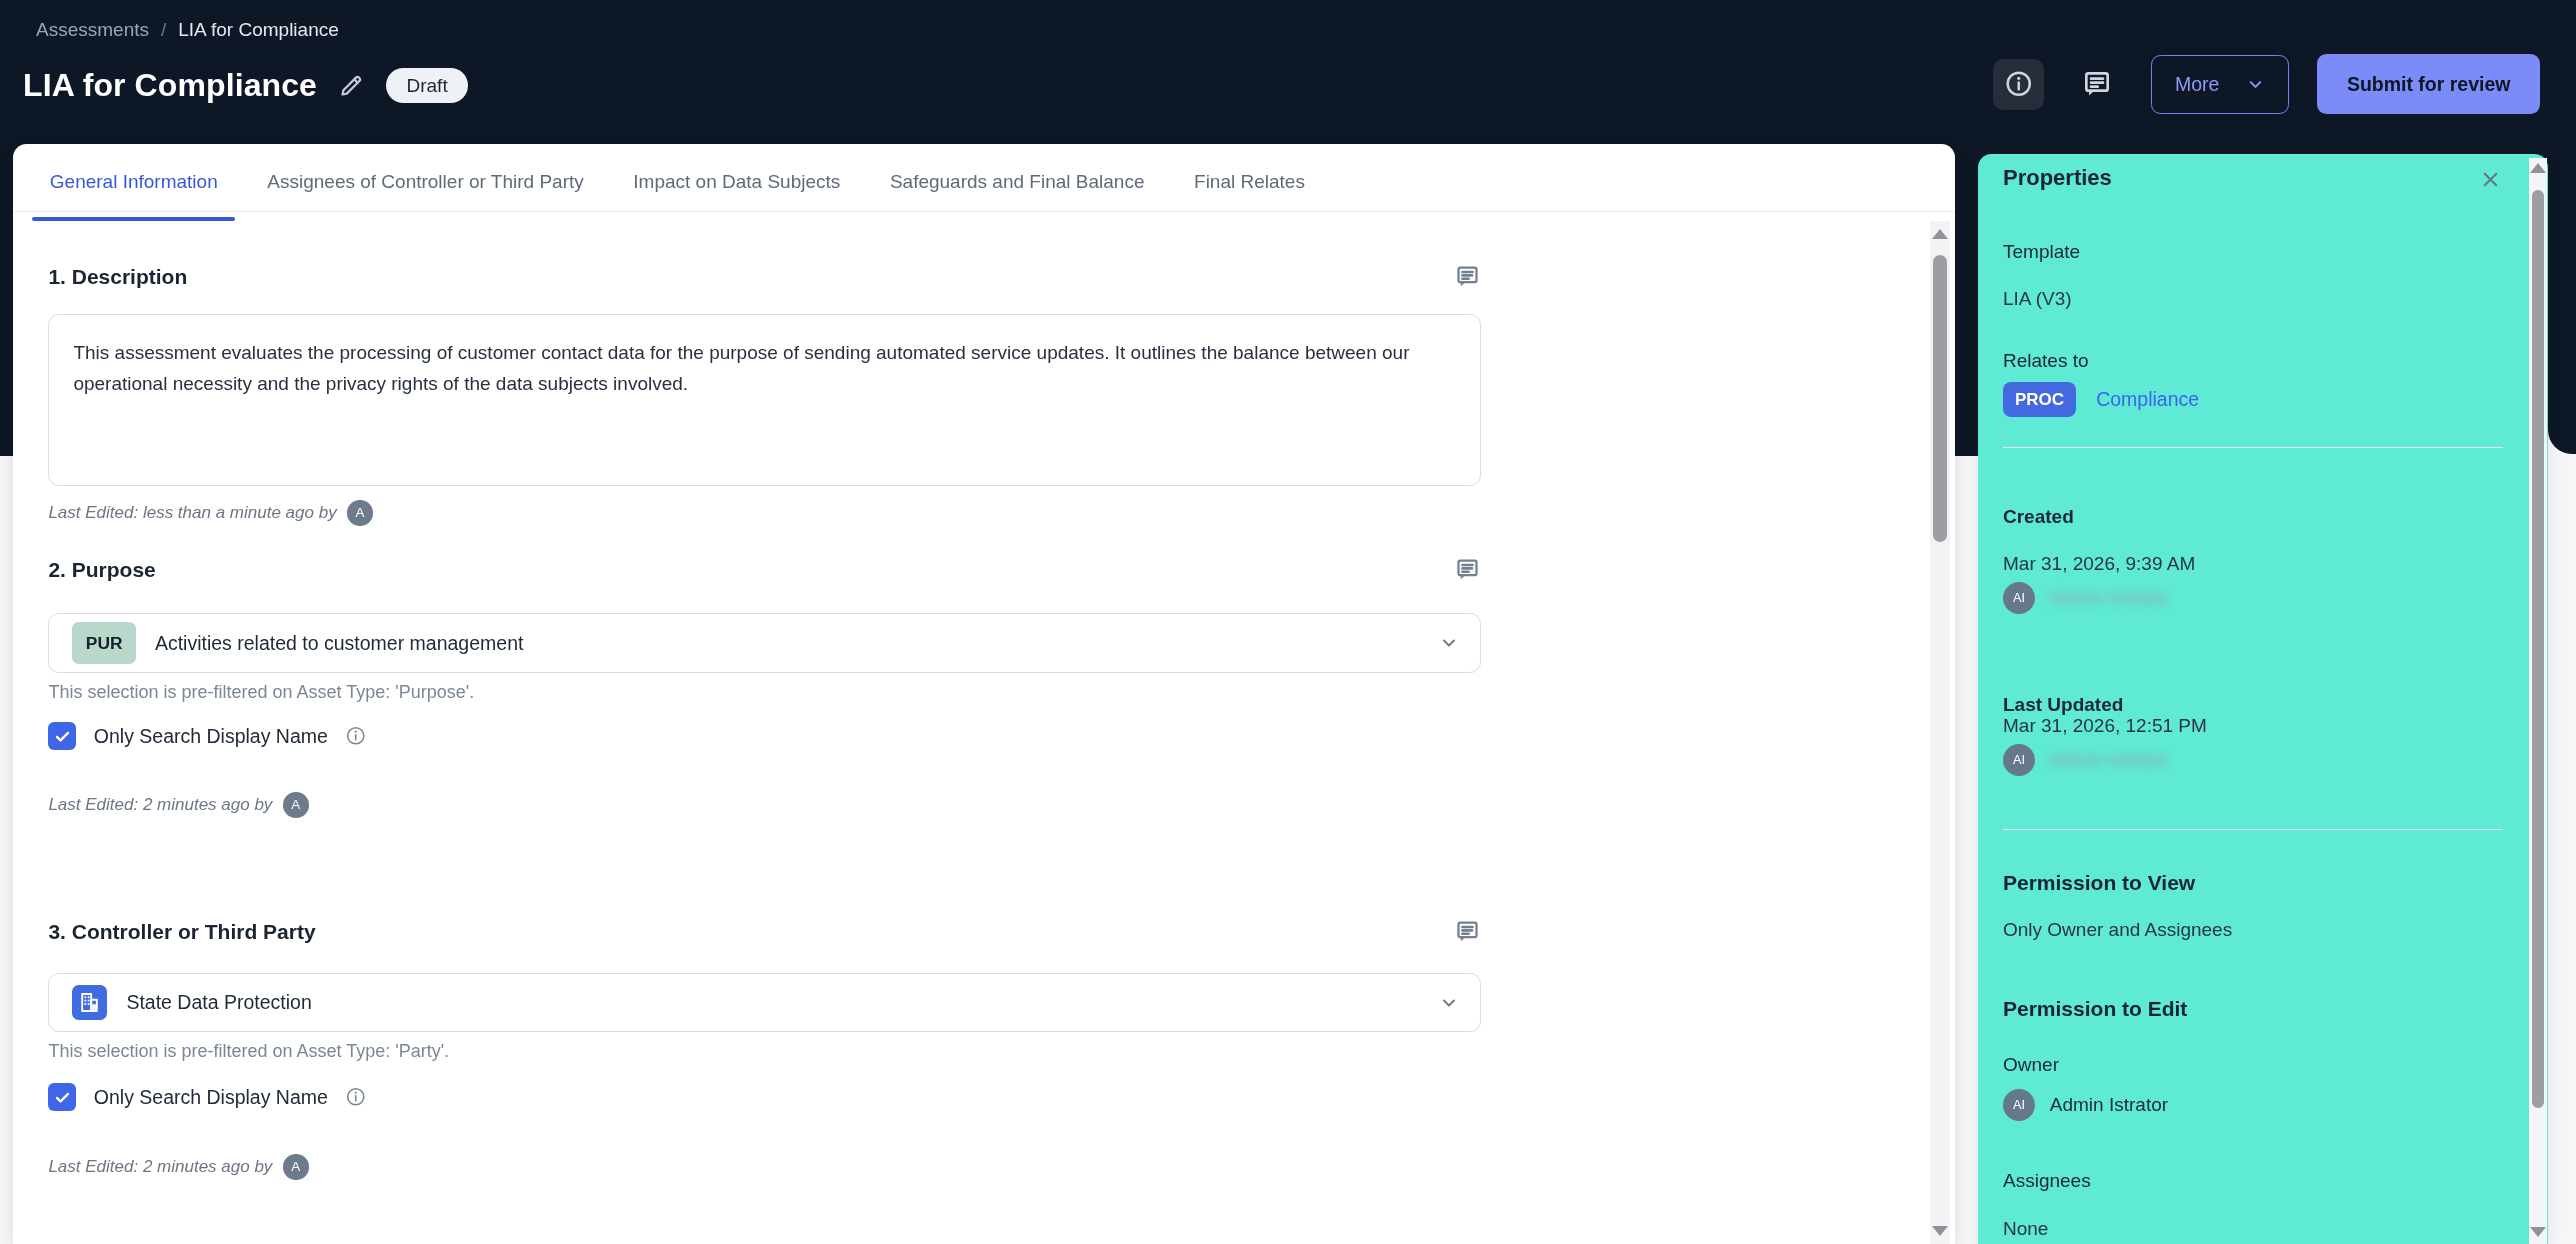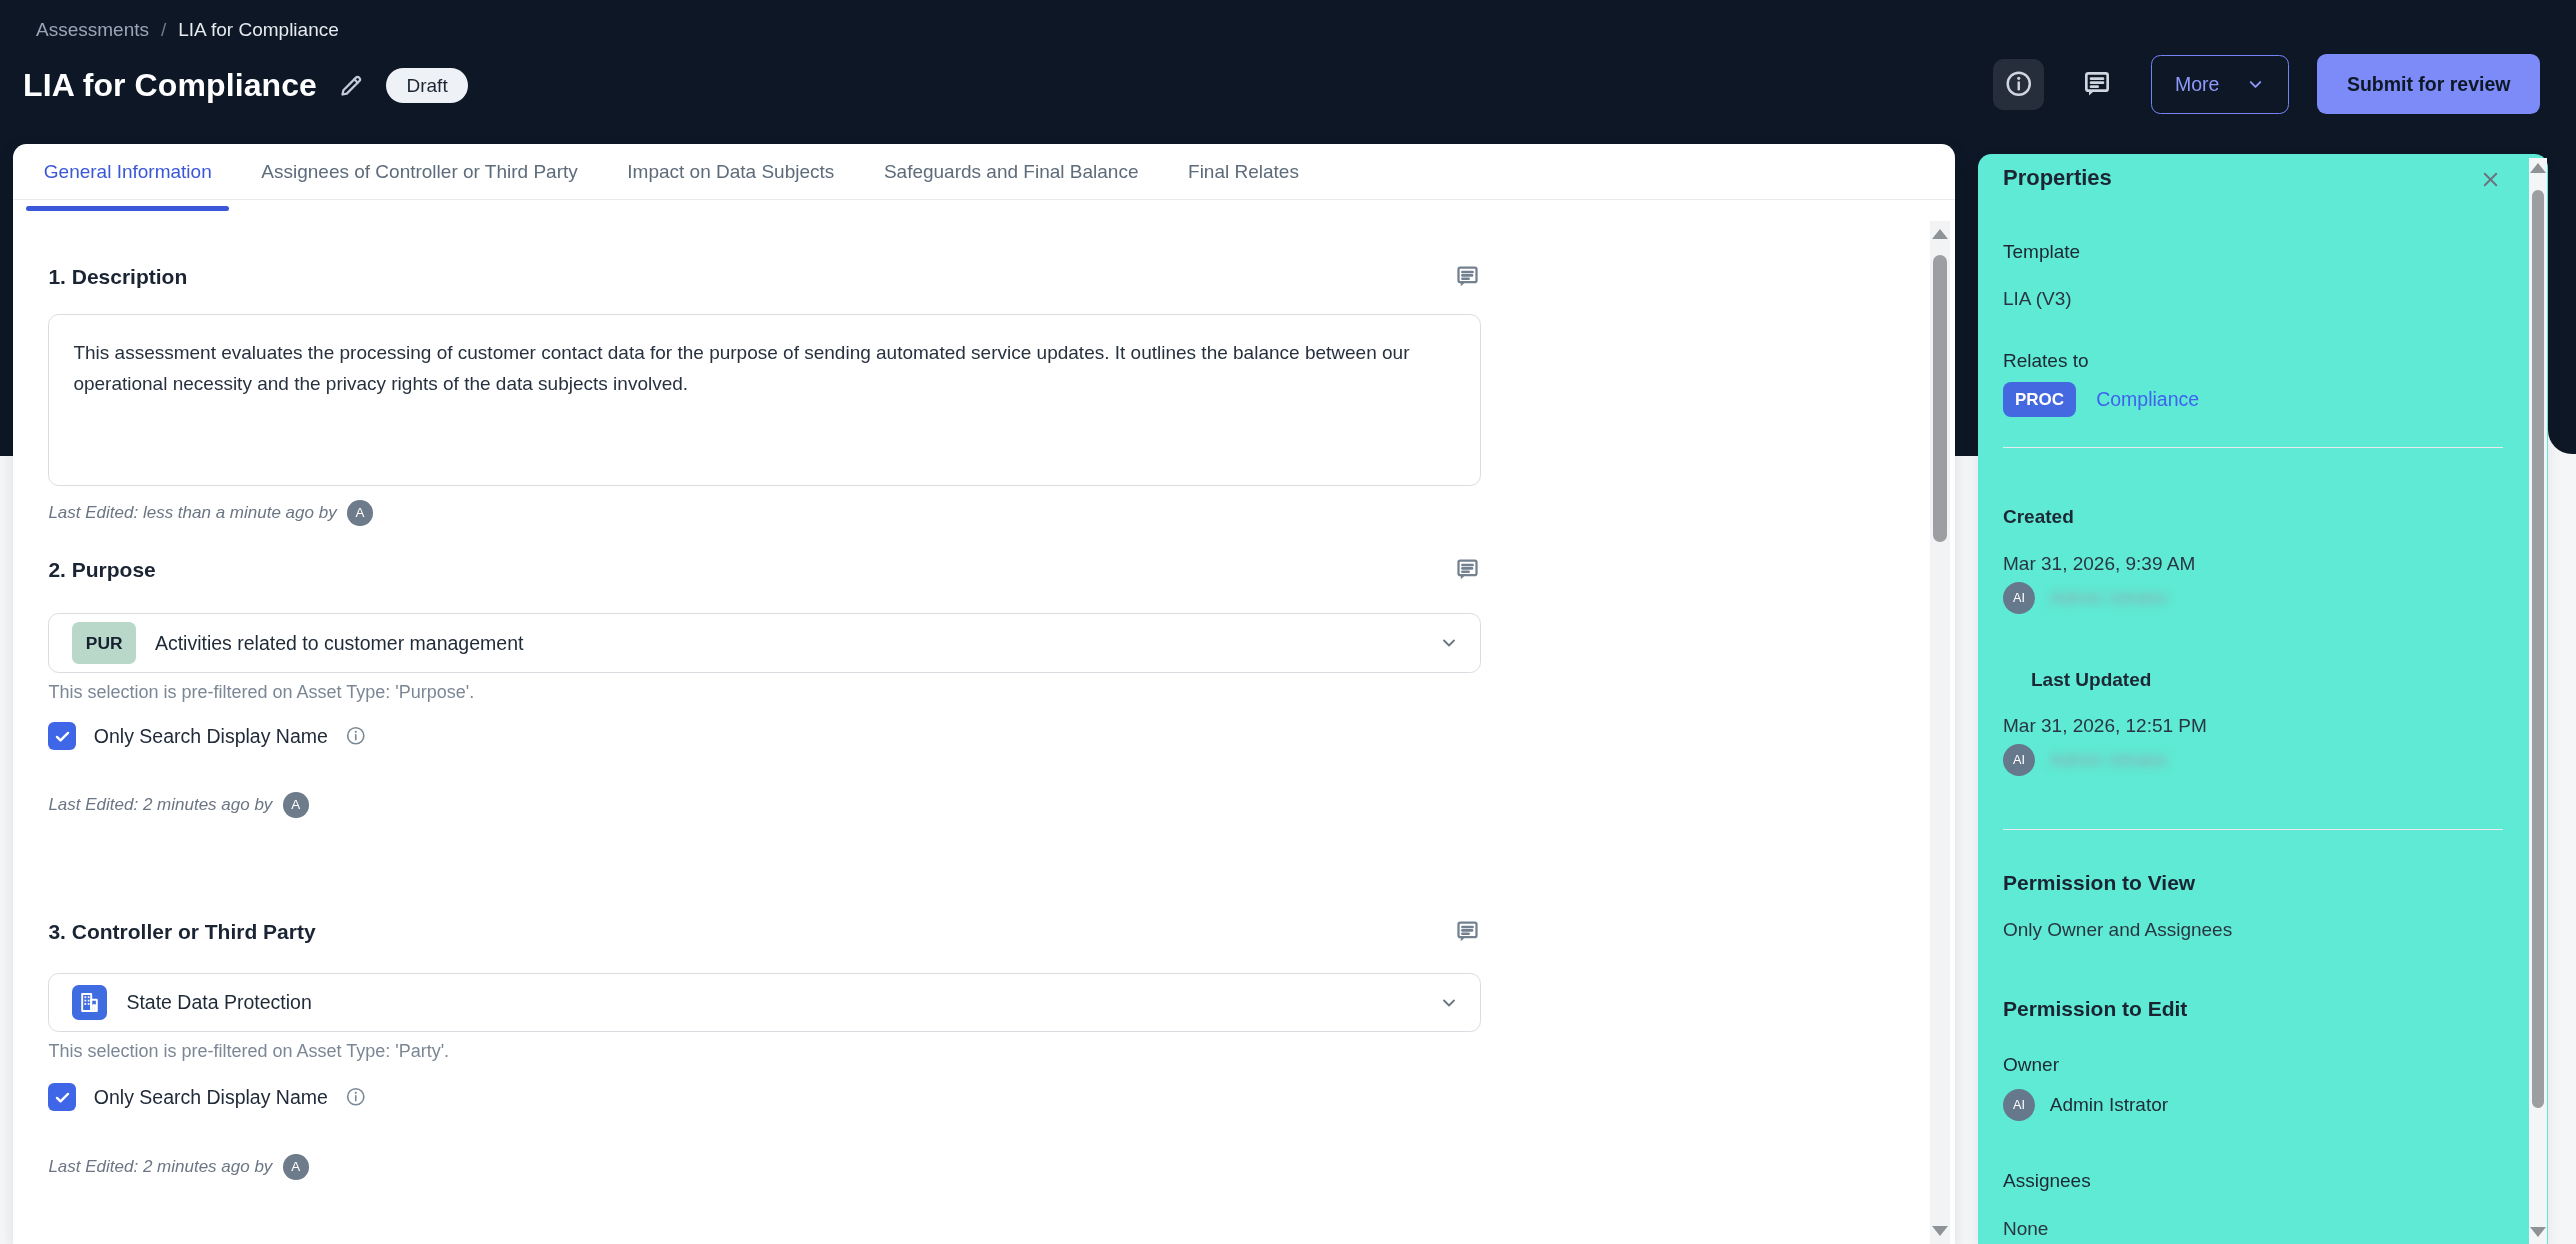--- a/index.html
+++ b/index.html
@@ -30,22 +30,22 @@
   .icon-btn { width:51px; height:51px; border-radius:10.7px; display:flex; align-items:center; justify-content:center; cursor:pointer; }
   .icon-btn.active-bg { background:#262e3b; }
   .btn-more { height:59px; min-width:135px; border:1.3px solid #7583f5; border-radius:9.4px; background:transparent;
     color:#8d9afa; font-size:19.5px; display:flex; align-items:center; justify-content:center; gap:27px; cursor:pointer; padding:0 23px; }
   .btn-submit { height:60px; border-radius:9.4px; background:#7c8bf7; color:#0d1726; font-size:19.5px; font-weight:600;
     display:flex; align-items:center; justify-content:center; padding:0 29.5px; cursor:pointer; border:none; }
 
   
   .main-card { position:absolute; left:13.4px; top:144px; width:1942px; height:1100px; background:#ffffff;
     border-radius:13.4px 13.4px 0 0; z-index:2; box-shadow:0 5.4px 16px rgba(13,23,38,.10); }
-  .tabbar { position:absolute; left:0; top:0; right:0; height:56px; display:flex; align-items:center;
-    padding-left:13px; gap:14.8px; border-bottom:1.3px solid #e9ebef; }
+  .tabbar { position:absolute; left:0; top:0; right:0; height:68px; display:flex; 
+    padding-left:19px; gap:14.8px; border-bottom:1.3px solid #e9ebef; }
   .tab { position:relative; height:76px; display:flex; align-items:center; padding:0 17.4px; font-size:19px;
     color:#5d6b7a; cursor:pointer; white-space:nowrap; }
   .tab.active { color:#3a57d8; font-weight:500; }
   .tab.active::after { content:""; position:absolute; left:0; right:0; bottom:-1.3px; height:4.7px; background:#3a57d8; border-radius:2.7px; }
 
   .card-content { position:absolute; left:35px; top:76px; width:1433px; }
   .sec-head { position:absolute; left:0; right:0; display:flex; justify-content:space-between; align-items:center; }
   .sec-title { font-size:21px; font-weight:600; color:#1a2433; }
   .comment-ic { cursor:pointer; }
 
@@ -304,21 +304,21 @@
 
   <div class="pp-divider" style="top:293px;"></div>
 
   <div class="pp pp-label" style="top:352px;">Created</div>
   <div class="pp pp-value" style="top:399px;">Mar 31, 2026, 9:39 AM</div>
   <div class="pp user-row" style="top:428px;">
     <span class="avatar-ai">AI</span>
     <span class="user-name blurred">Admin Istrator</span>
   </div>
 
-  <div class="pp pp-label" style="top:515px;margin-left:28px;">Last Updated</div>
+  <div class="pp pp-label" style="top:540px;">Last Updated</div>
   <div class="pp pp-value" style="top:561px;">Mar 31, 2026, 12:51 PM</div>
   <div class="pp user-row" style="top:590px;">
     <span class="avatar-ai">AI</span>
     <span class="user-name blurred">Admin Istrator</span>
   </div>
 
   <div class="pp-divider" style="top:675px;"></div>
 
   <div class="pp pp-h2" style="top:717px;">Permission to View</div>
   <div class="pp pp-value" style="top:765px;">Only Owner and Assignees</div>

